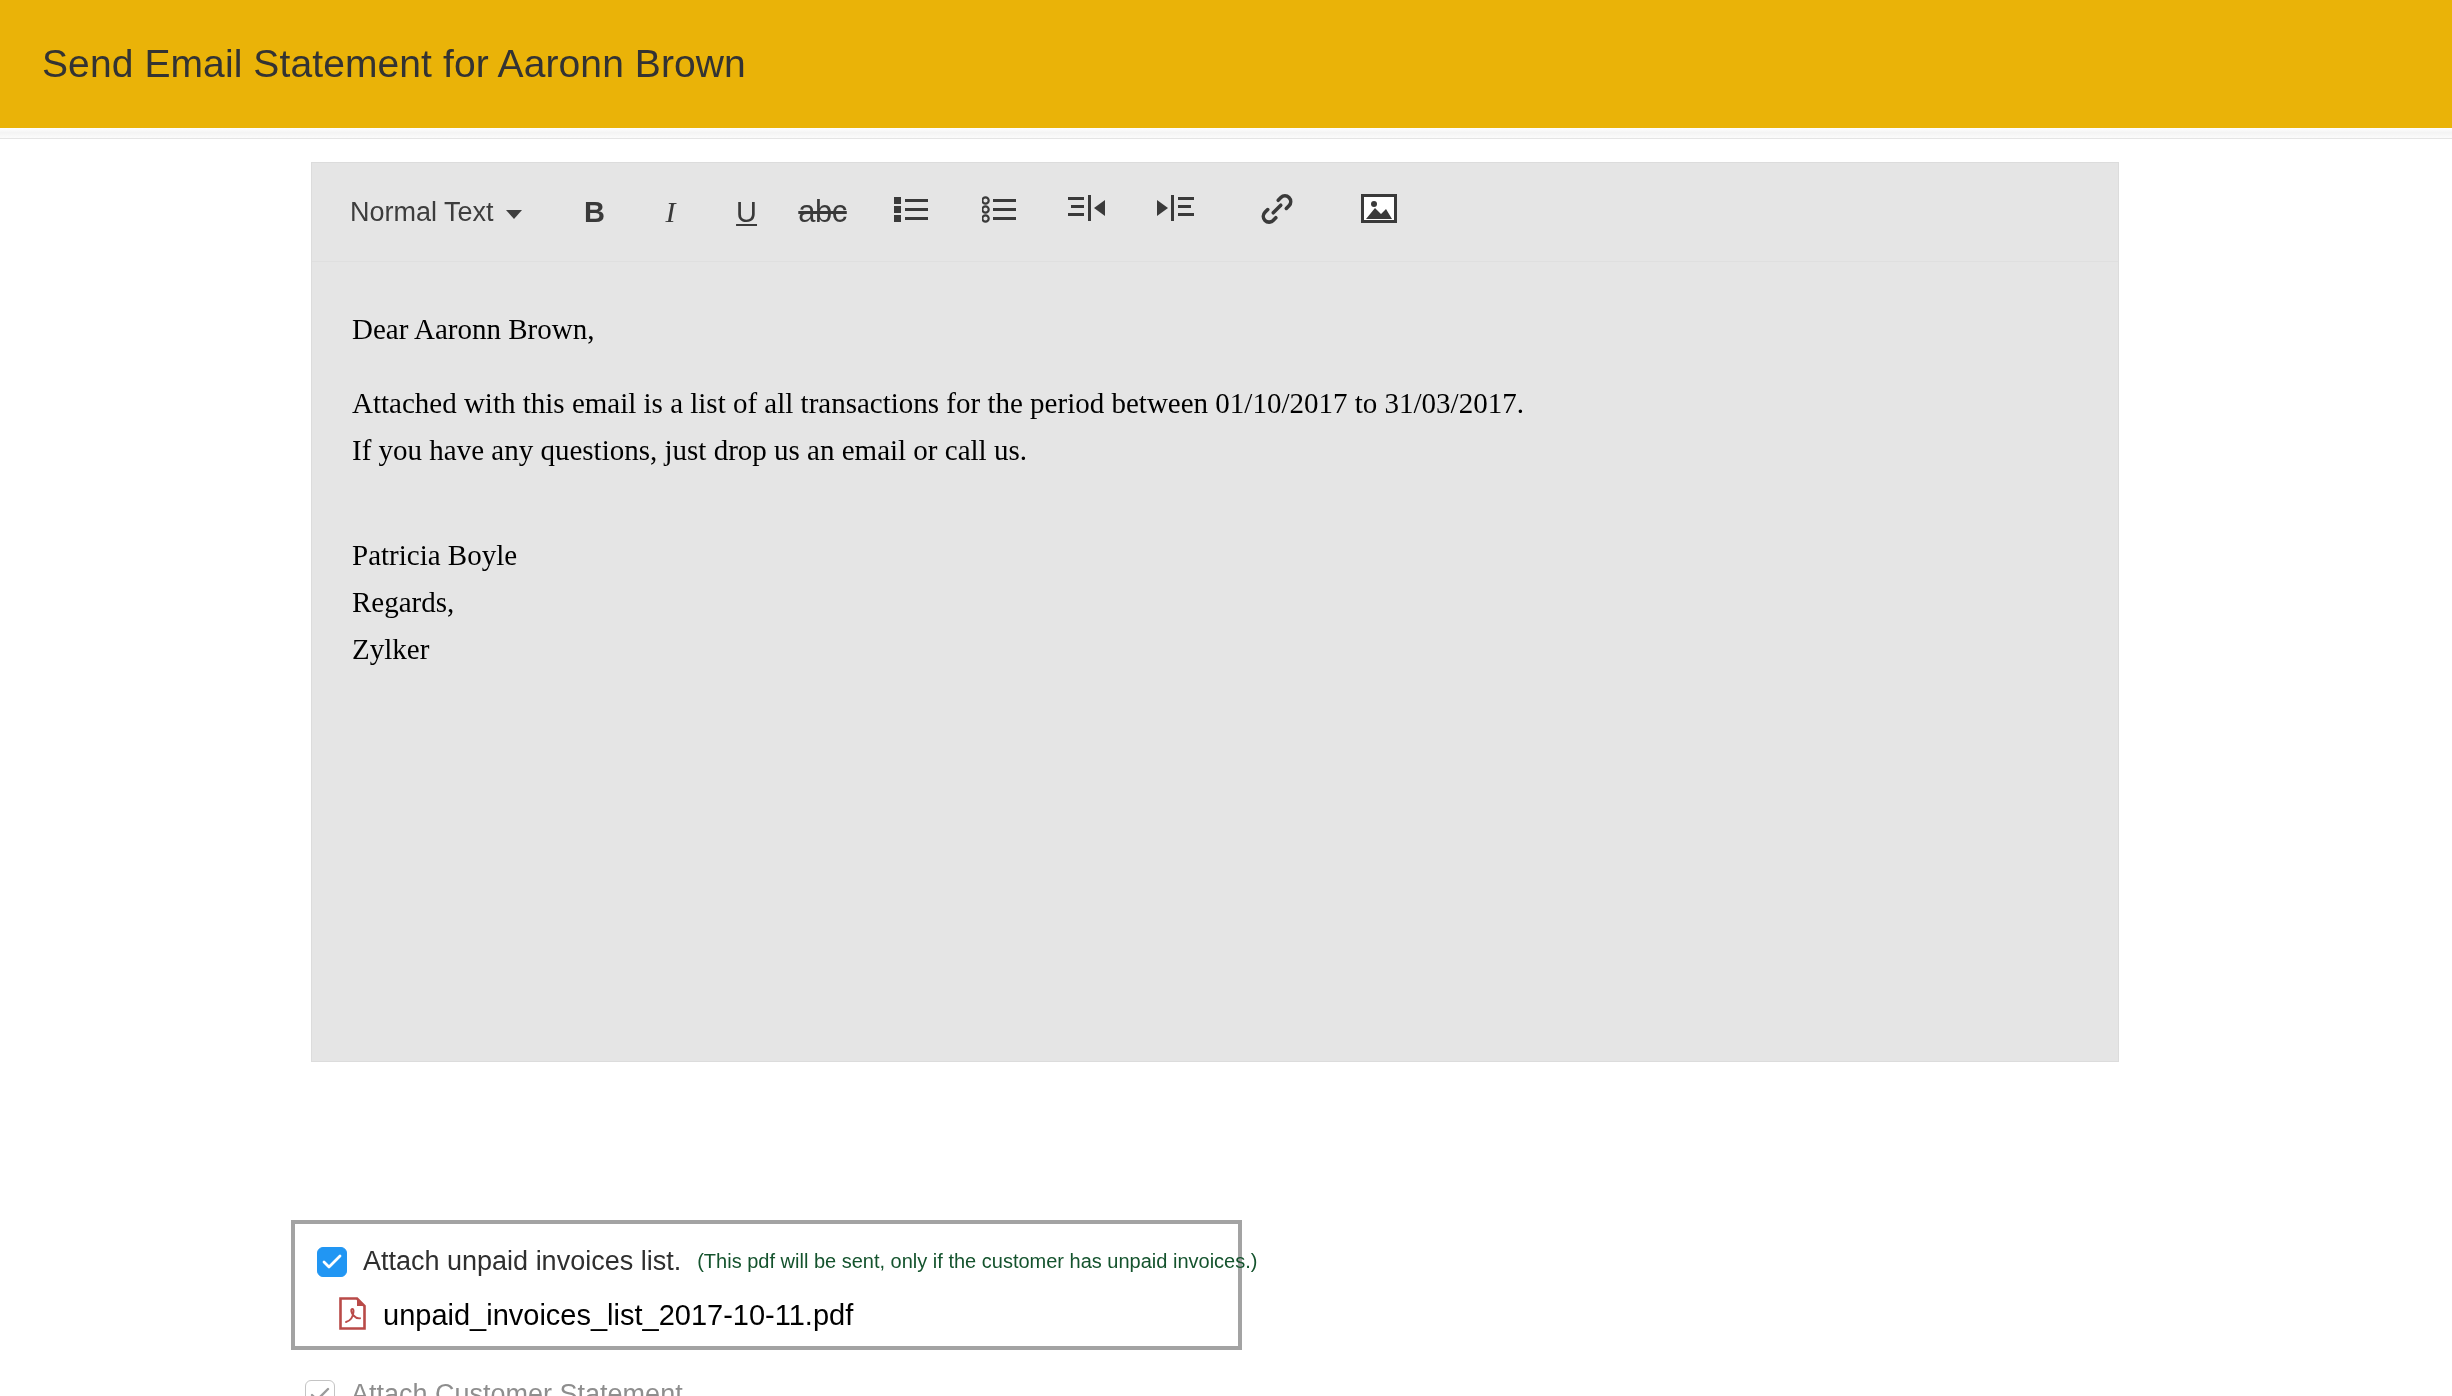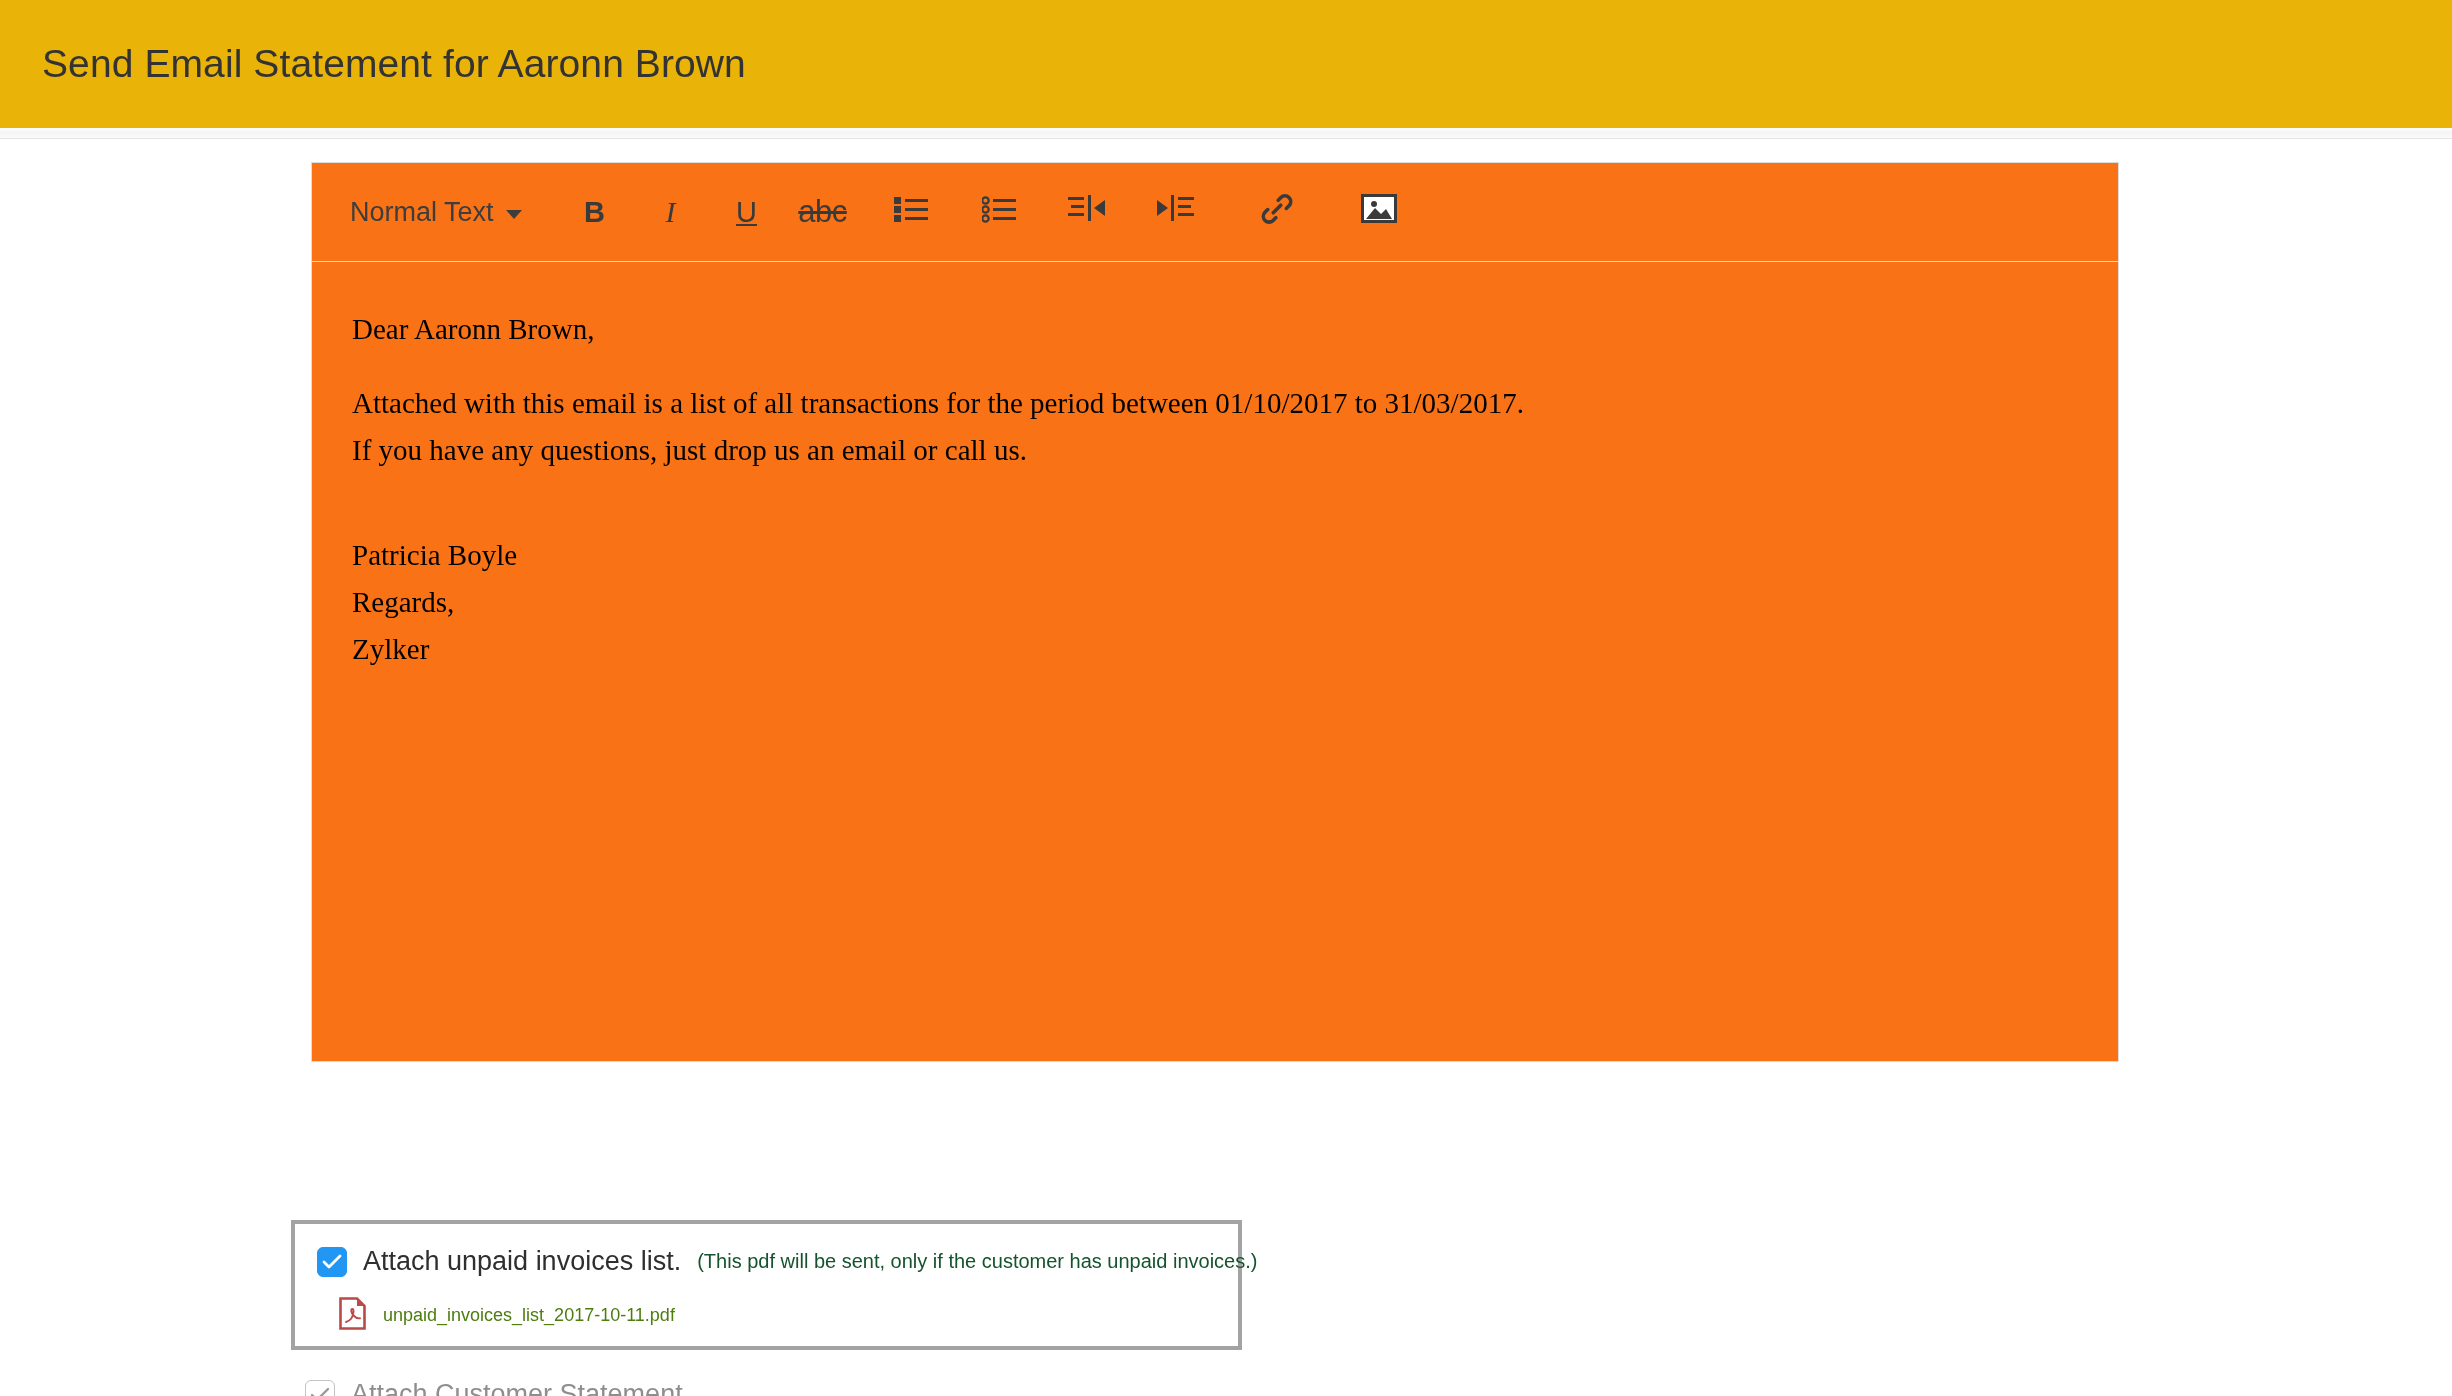--- a/index.html
+++ b/index.html
@@ -48,21 +48,21 @@
   }
 
   
   .editor {
     position: absolute;
     left: 311px;
     top: 23px;
     width: 1808px;
     height: 900px;
     border: 1px solid #dcdcdc;
-    background: #f97316;
+    background: #e5e5e5;
   }
   .editor-toolbar {
     height: 99px;
     border-bottom: 1px solid #dfdfdf;
     display: flex;
     align-items: center;
     padding-left: 30px;
   }
   .tb-style-select {
     display: flex;
@@ -163,22 +163,22 @@
   }
   .file-row {
     display: flex;
     align-items: center;
     gap: 17px;
     margin-top: 20px;
     margin-left: 22px;
     cursor: pointer;
   }
   .file-name {
-    font-size: 18px;
-    color: #4d7c0f;
+    font-size: 29px;
+    color: #000000;
     white-space: nowrap;
   }
 
   
   .stmt-block {
     position: absolute;
     left: 305px;
     top: 1240px;
     width: 760px;
   }

